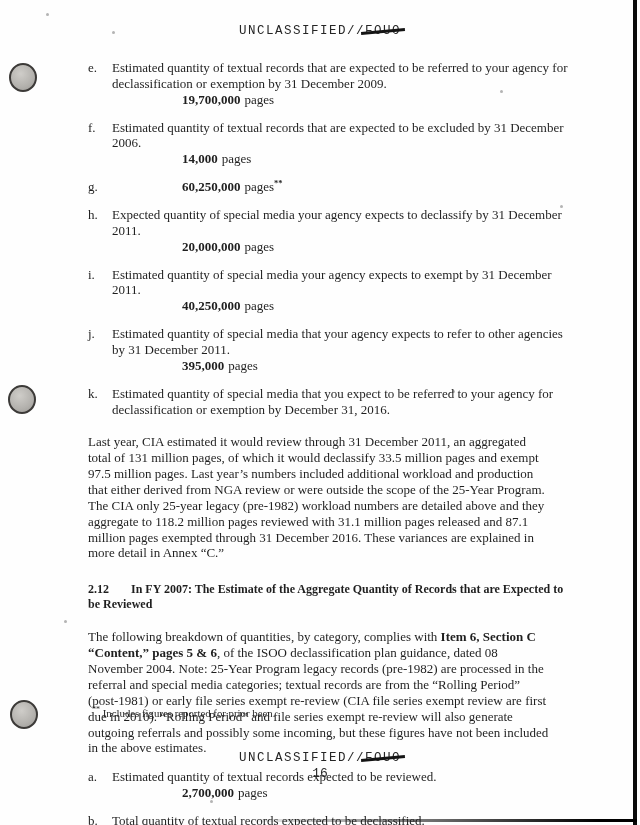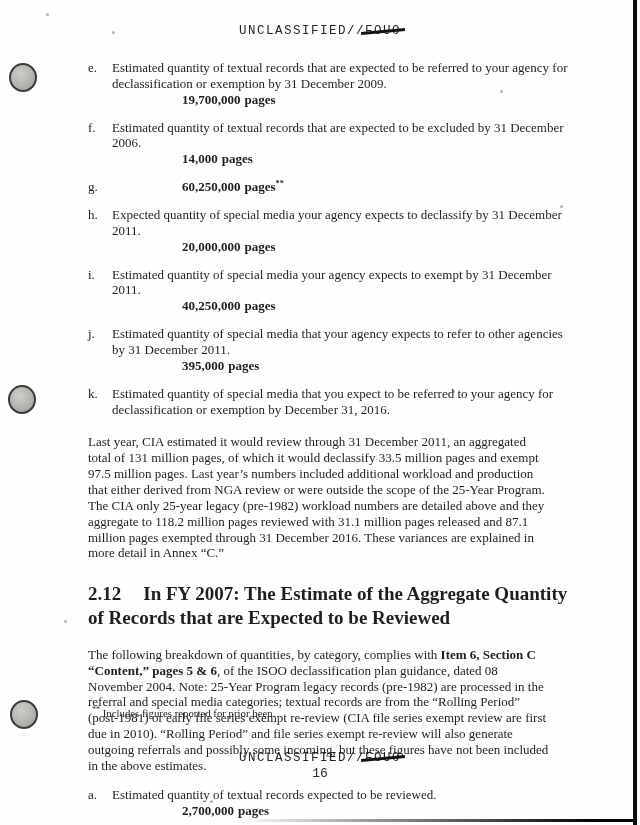--- a/index.html
+++ b/index.html
@@ -62,26 +62,26 @@
   
   .content {
     position: absolute; left: 88px; top: 60px; width: 480px;
     font-size: 13px; line-height: 1.22;
   }
   .item { display: flex; margin-bottom: 12px; }
   .item .letter { width: 24px; flex: 0 0 24px; }
   .item .body  { flex: 1; }
   .qty-line { padding-left: 70px; }
   .qty { font-weight: bold; }
-  .unit { margin-left: 4px; font-weight: bold; }
+  .unit { margin-left: 4px; }
   sup.mark { font-size: 8.5px; font-weight: bold; vertical-align: super; line-height: 0; }
 
   .para { margin: 17px 16px 0 0; text-align: left; }
   .heading {
-    margin: 21px 0 0 0; font-size: 19px; font-weight: bold; line-height: 1.25;
+    margin: 21px 0 0 0; font-size: 12px; font-weight: bold; line-height: 1.25;
   }
   .heading .sec-num { margin-right: 22px; }
   .sublist { margin-top: 13px; }
 
   .footnote {
     position: absolute; left: 92px; top: 705px; font-size: 10.8px; color: #262626;
   }
   .footnote sup { font-size: 8px; vertical-align: super; }
 </style>
 </head>

